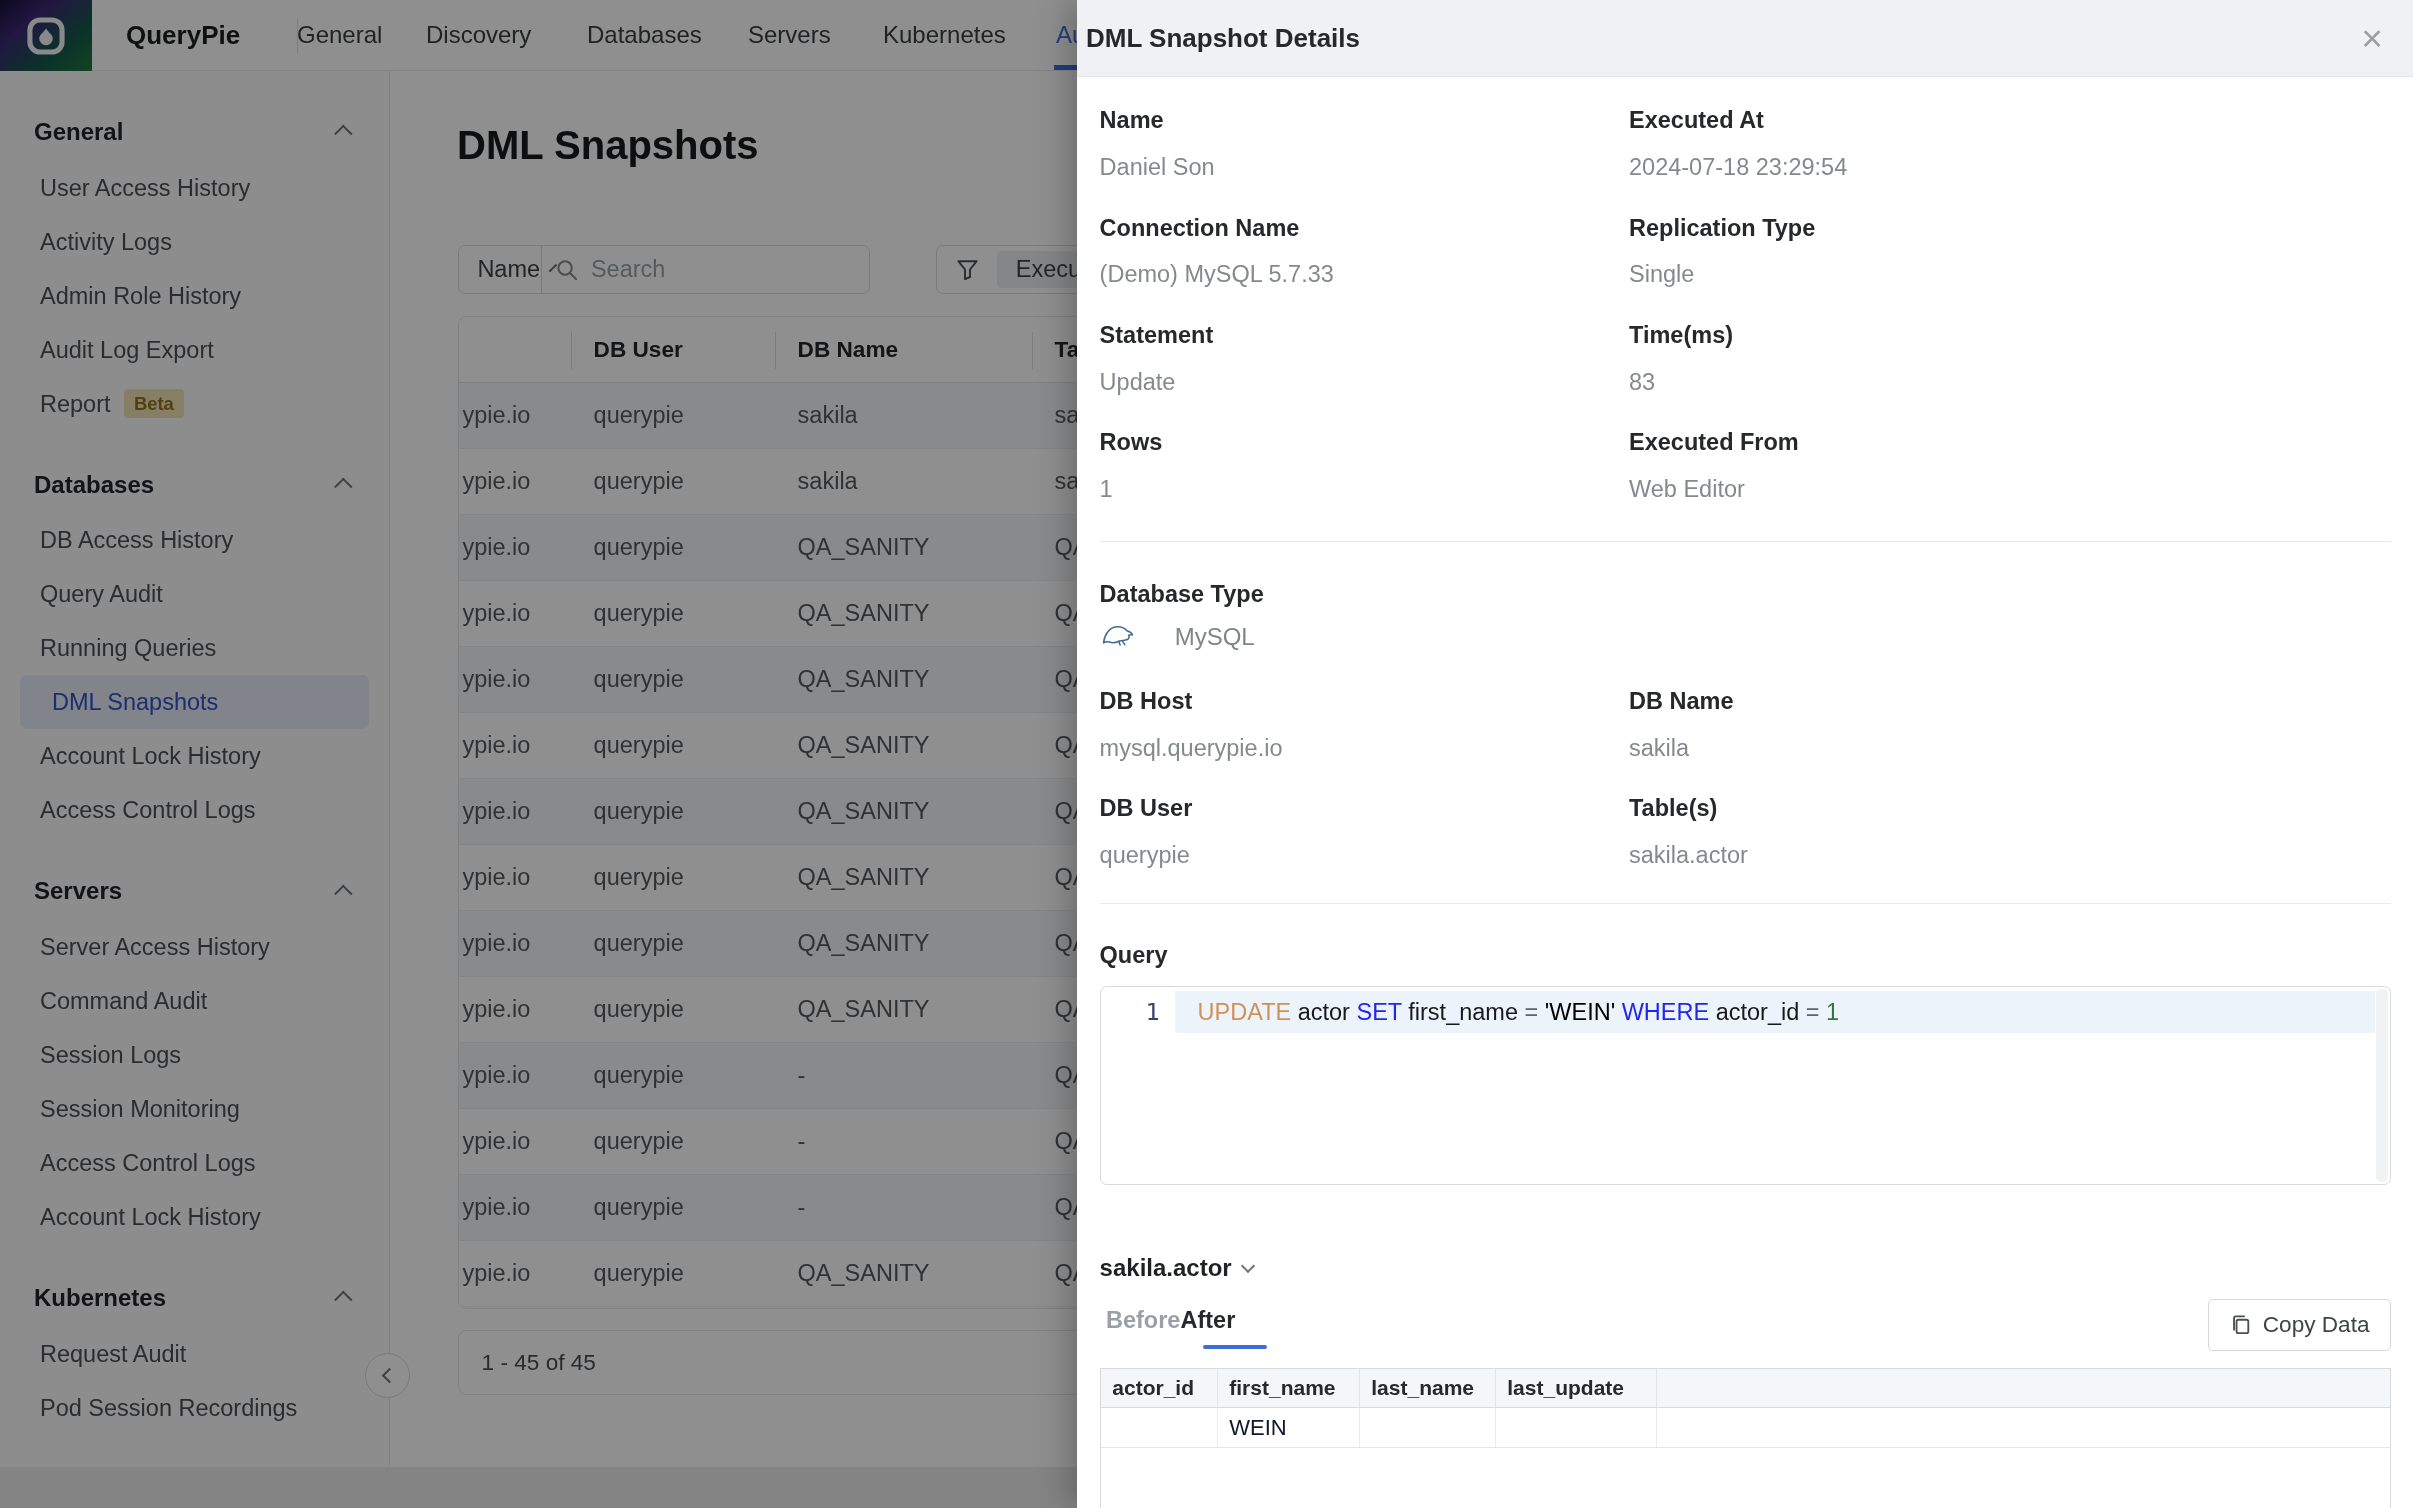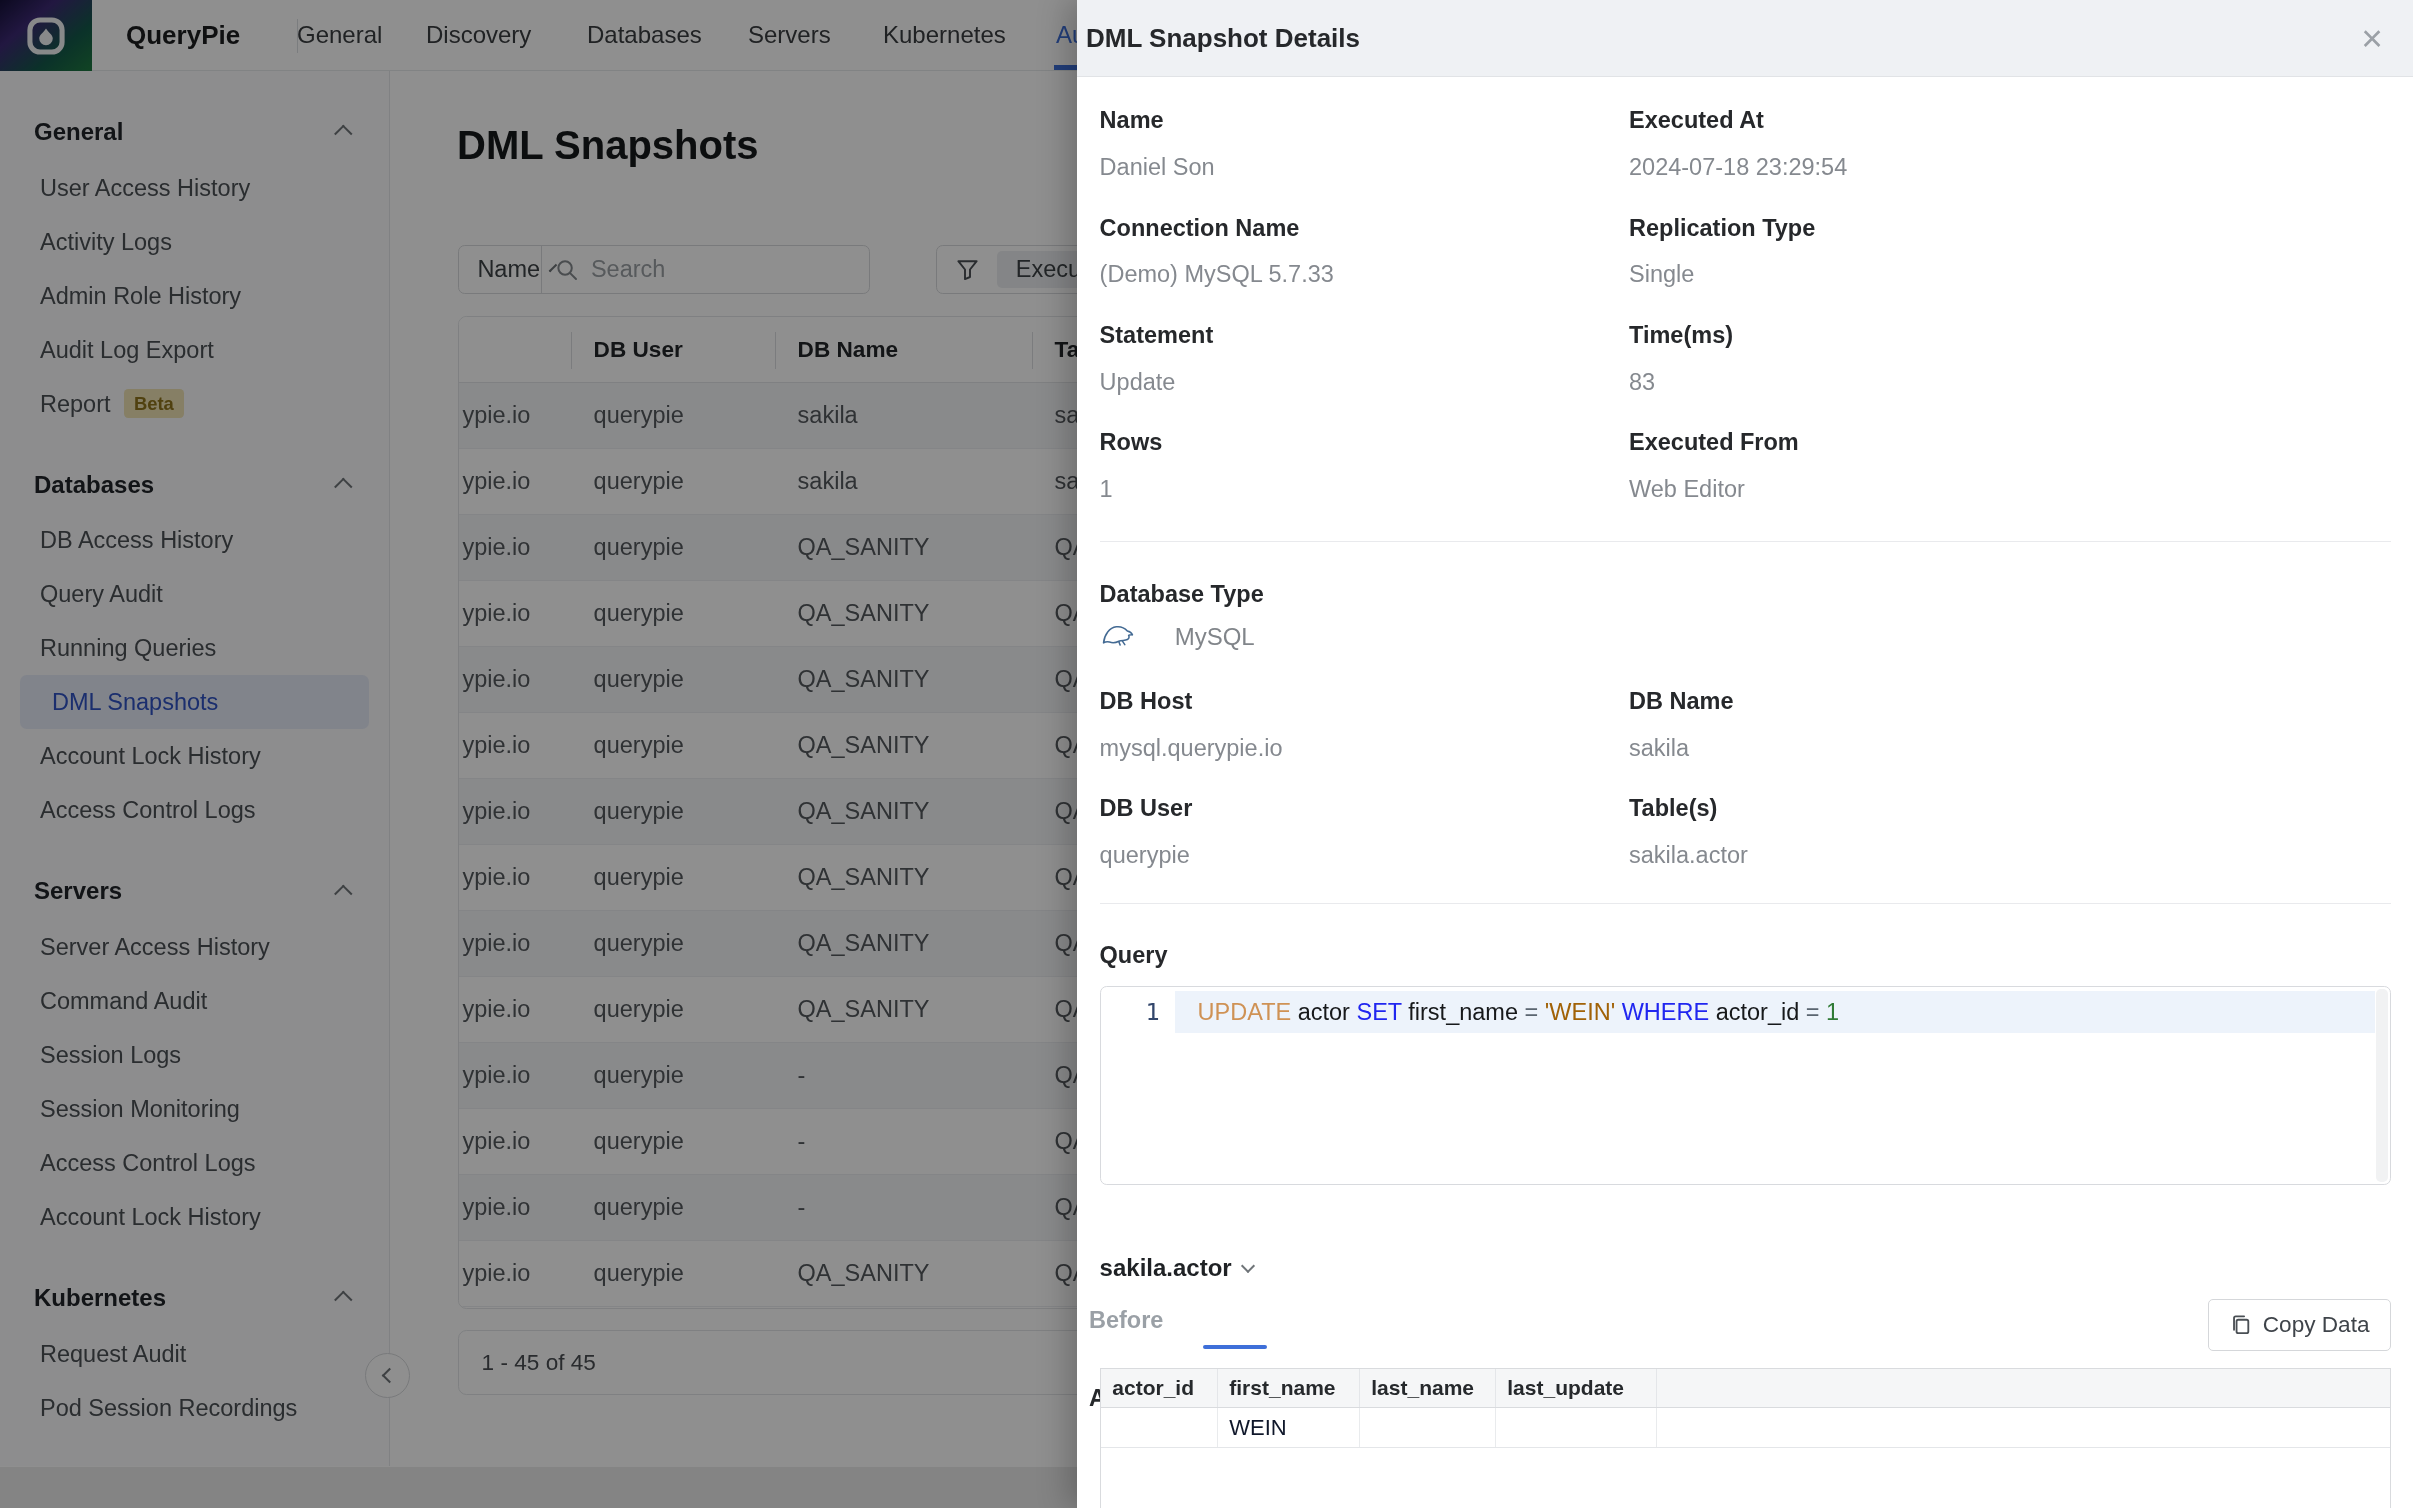--- a/index.html
+++ b/index.html
@@ -64,25 +64,25 @@
 
   #dbtype-value{position:absolute;left:24px;top:620px;display:flex;align-items:center;gap:28px;}
   #dbtype-value span{font-size:24px;color:#81858a;margin-left:11.7px;}
 
   #query-label{position:absolute;left:22.6px;top:942px;font-size:23.5px;font-weight:700;color:#26282b;}
   #code-box{position:absolute;left:22.6px;top:986px;width:1291px;height:199px;border:0.8px solid #d8dade;border-radius:6.7px;background:#fff;overflow:hidden;}
   #code-hl{position:absolute;left:74px;right:14.2px;top:4.2px;height:42px;background:#edf3fb;}
   #code-gutter{position:absolute;left:0;top:11px;width:59px;text-align:right;font-family:"DejaVu Sans Mono",monospace;font-size:23.5px;color:#32466b;}
   #code-line{position:absolute;left:97px;top:11px;font-family:"DejaVu Sans Mono",monospace;font-size:23.5px;white-space:pre;}
   #code-scroll{position:absolute;right:1.7px;top:1.7px;bottom:1.7px;width:11.7px;background:#f1f2f3;border-radius:5px;}
-  .tok-orange{color:#cf9255;} .tok-blue{color:#2026f0;} .tok-str{color:#a16207;}
+  .tok-orange{color:#cf9255;} .tok-blue{color:#2026f0;} .tok-str{color:#000000;}
   .tok-num{color:#2f7a35;} .tok-op{color:#5a6570;} .tok-plain{color:#17191b;}
 
   #result-name{position:absolute;left:22.6px;top:1254px;font-size:24px;font-weight:700;color:#1f2225;display:flex;align-items:center;}
-  #tabs{position:absolute;left:12px;top:1307px;display:flex;gap:39px;flex-direction:column;}
+  #tabs{position:absolute;left:29px;top:1307px;display:flex;}
   .tab{font-size:23.5px;font-weight:700;color:#9aa0a6;cursor:pointer;padding-bottom:11.7px;}
   .tab.active{color:#26282b;}
   #tab-underline{position:absolute;left:126px;top:1345px;width:64px;height:4.2px;background:#3e6fd9;border-radius:2.5px;}
   #copy-btn{position:absolute;right:23.5px;top:1299px;height:52px;border:0.8px solid #d5d7da;border-radius:5px;background:#fff;display:flex;align-items:center;padding:0 20px;cursor:pointer;}
   #copy-btn span{font-size:22.6px;color:#3f444a;margin-left:10px;}
 
   #result-table{position:absolute;left:22.6px;top:1368px;width:1291px;height:184px;border:0.8px solid #d9dbde;background:#fff;}
   .r-header{display:flex;height:39px;background:#f5f6f7;border-bottom:0.8px solid #d9dbde;}
   .r-hcell{font-size:21px;font-weight:700;color:#26292c;display:flex;align-items:center;padding-left:11.7px;border-right:0.8px solid #e4e6e9;white-space:nowrap;}
   .r-row{display:flex;height:40px;border-bottom:0.8px solid #e4e6e9;}

